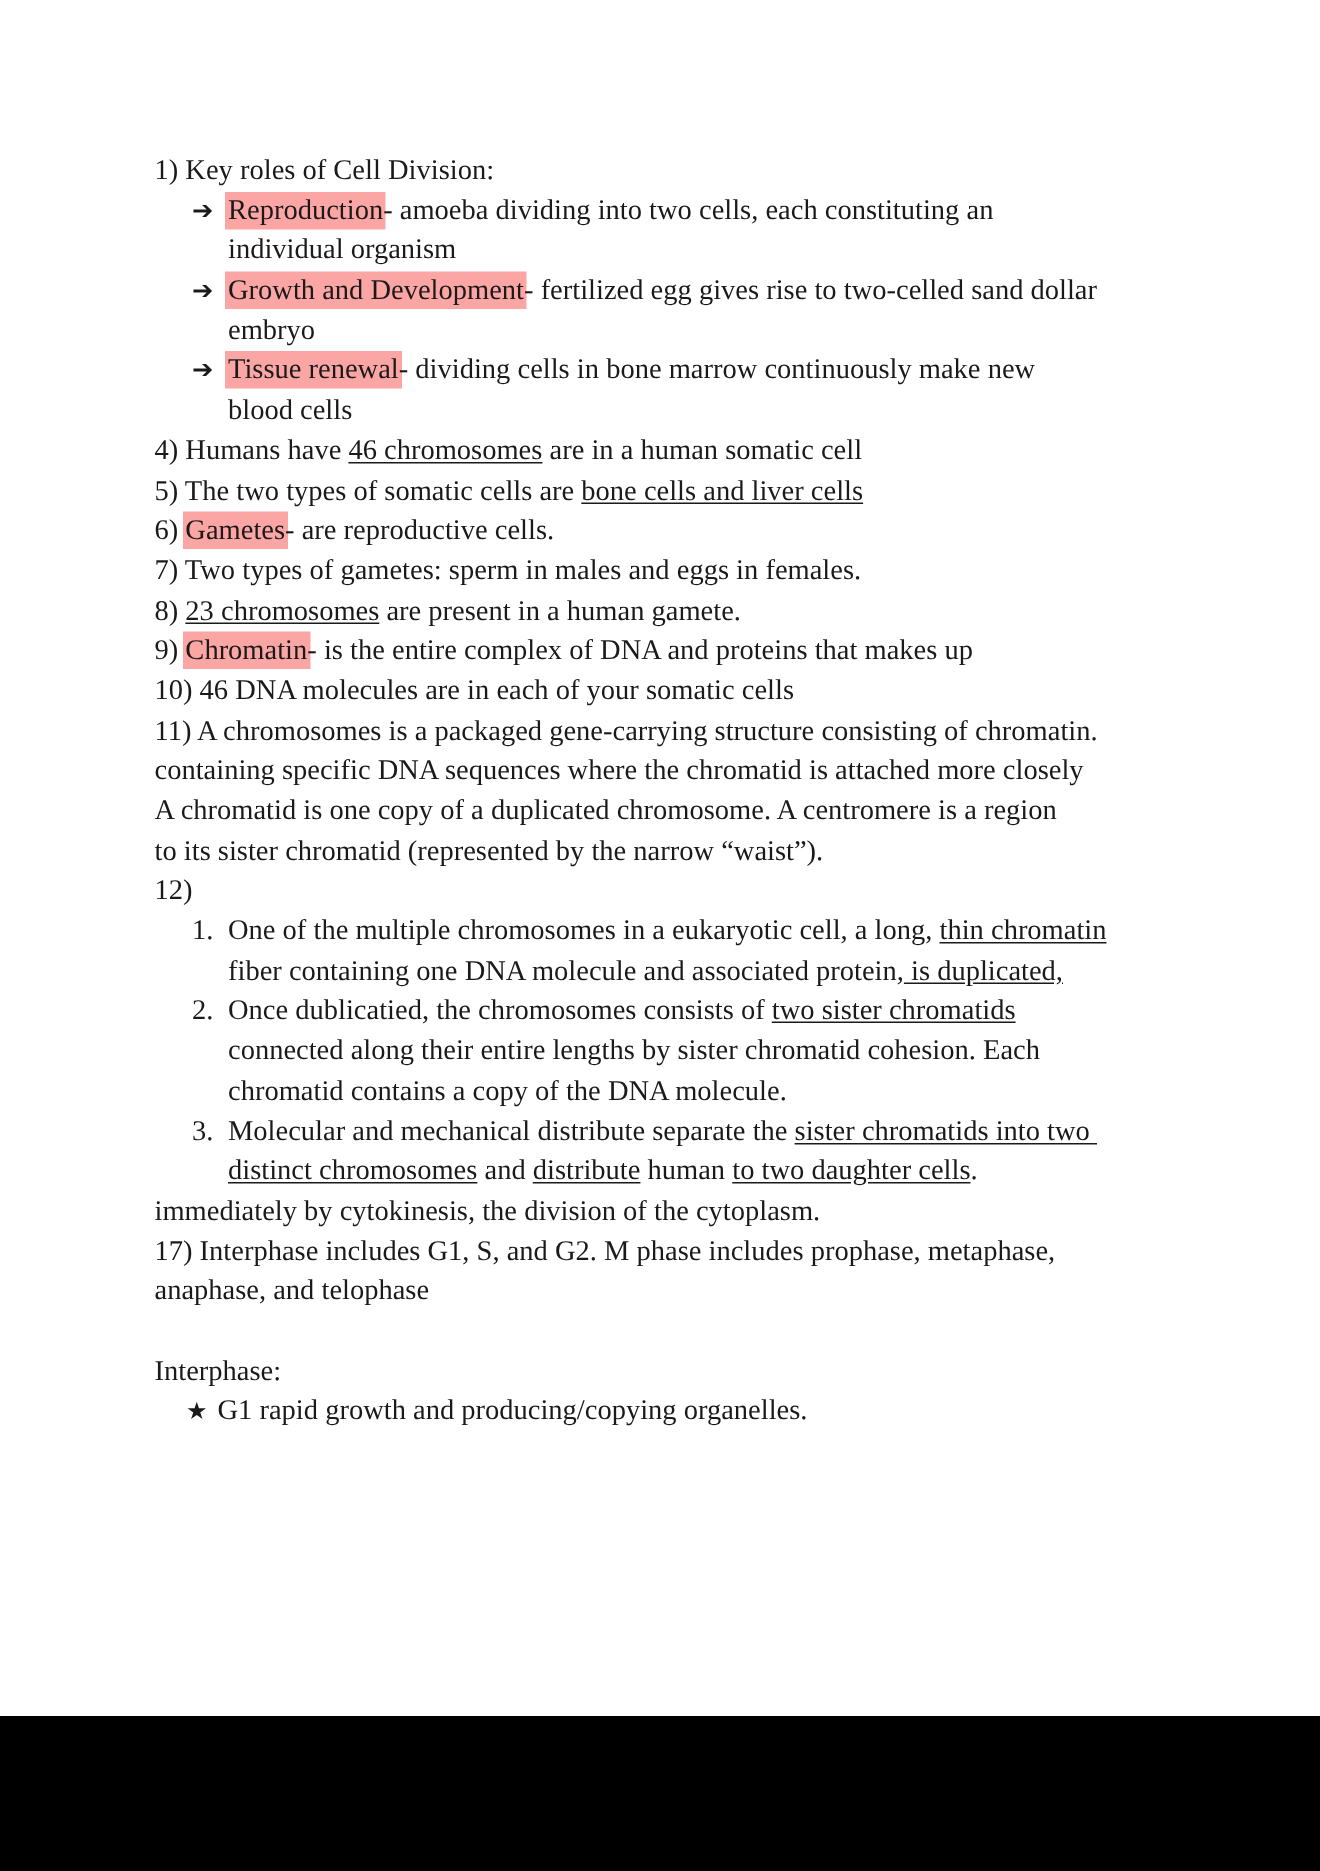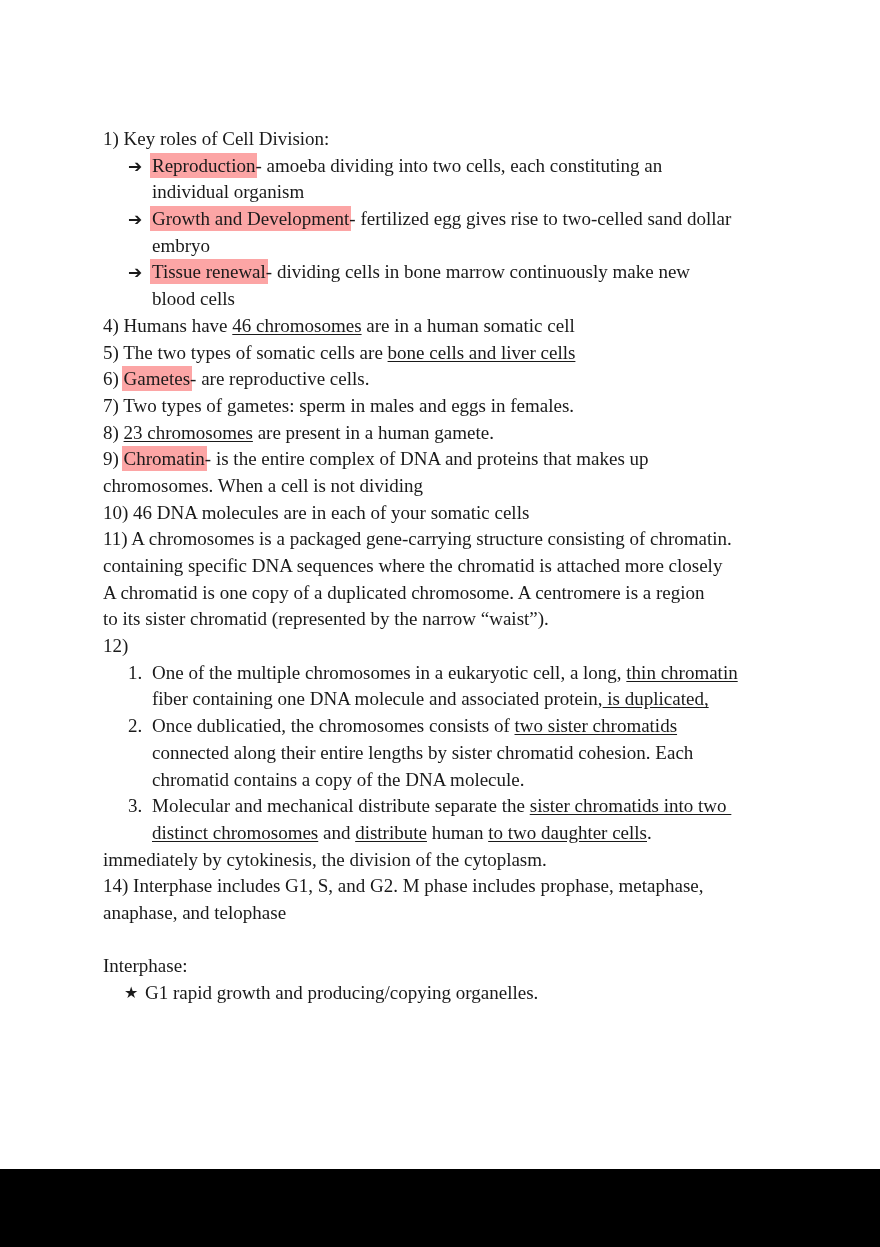--- a/index.html
+++ b/index.html
@@ -3,21 +3,21 @@
 <meta charset="utf-8">
 <style>
   html, body { margin: 0; padding: 0; }
   body {
     width: 880px; height: 1247px;
     background: #ffffff;
     position: relative;
     overflow: hidden;
     font-family: "Liberation Serif", serif;
   }
-  .page { position: absolute; inset: 0; margin-top: 25px; }
+  .page { position: absolute; inset: 0; }
   .doc {
     position: absolute;
     left: 103px; top: 101px;
     width: 720px;
     color: #1a1a1a;
     font-size: 19px;
     line-height: 26.68px;
   }
   .line { white-space: pre; min-height: 26.68px; }
   .block.arrow .line.first,
@@ -83,21 +83,20 @@
         <div class="line first"><span class="">6) </span><span class="hl">Gametes</span><span class="">- are reproductive cells.</span></div>
       </div>
       <div class="block plain">
         <div class="line first"><span class="">7) Two types of gametes: sperm in males and eggs in females.</span></div>
       </div>
       <div class="block plain">
         <div class="line first"><span class="">8) </span><span class="u">23 chromosomes</span><span class=""> are present in a human gamete.</span></div>
       </div>
       <div class="block plain">
         <div class="line first"><span class="">9) </span><span class="hl">Chromatin</span><span class="">- is the entire complex of DNA and proteins that makes up</span></div>
-        <div class="line cont"><span class="">chromosomes. When a cell is not dividing</span></div>
       </div>
       <div class="block plain">
         <div class="line first"><span class="">10) 46 DNA molecules are in each of your somatic cells</span></div>
       </div>
       <div class="block plain">
         <div class="line first"><span class="">11) A chromosomes is a packaged gene-carrying structure consisting of chromatin.</span></div>
         <div class="line cont"><span class="">containing specific DNA sequences where the chromatid is attached more closely</span></div>
         <div class="line cont"><span class="">A chromatid is one copy of a duplicated chromosome. A centromere is a region</span></div>
         <div class="line cont"><span class="">to its sister chromatid (represented by the narrow “waist”).</span></div>
       </div>
@@ -114,21 +113,21 @@
         <div class="line cont"><span class="">chromatid contains a copy of the DNA molecule.</span></div>
       </div>
       <div class="block num">
         <div class="line first"><span class="marker">3.</span><span class="">Molecular and mechanical distribute separate the </span><span class="u">sister chromatids into two </span></div>
         <div class="line cont"><span class="u">distinct chromosomes</span><span class=""> and </span><span class="u">distribute</span><span class=""> human </span><span class="u">to two daughter cells</span><span class="">.</span></div>
       </div>
       <div class="block plain">
         <div class="line cont"><span class="">immediately by cytokinesis, the division of the cytoplasm.</span></div>
       </div>
       <div class="block plain">
-        <div class="line first"><span class="">14) Interphase includes G1, S, and G2. M phase includes prophase, metaphase,</span></div>
+        <div class="line first"><span class="">17) Interphase includes G1, S, and G2. M phase includes prophase, metaphase,</span></div>
         <div class="line cont"><span class="">anaphase, and telophase</span></div>
       </div>
       <div class="block blank">
         <div class="line first"></div>
       </div>
       <div class="block plain">
         <div class="line first"><span class="">Interphase:</span></div>
       </div>
       <div class="block star">
         <div class="line first"><span class="marker">★</span><span class="">G1 rapid growth and producing/copying organelles.</span></div>

